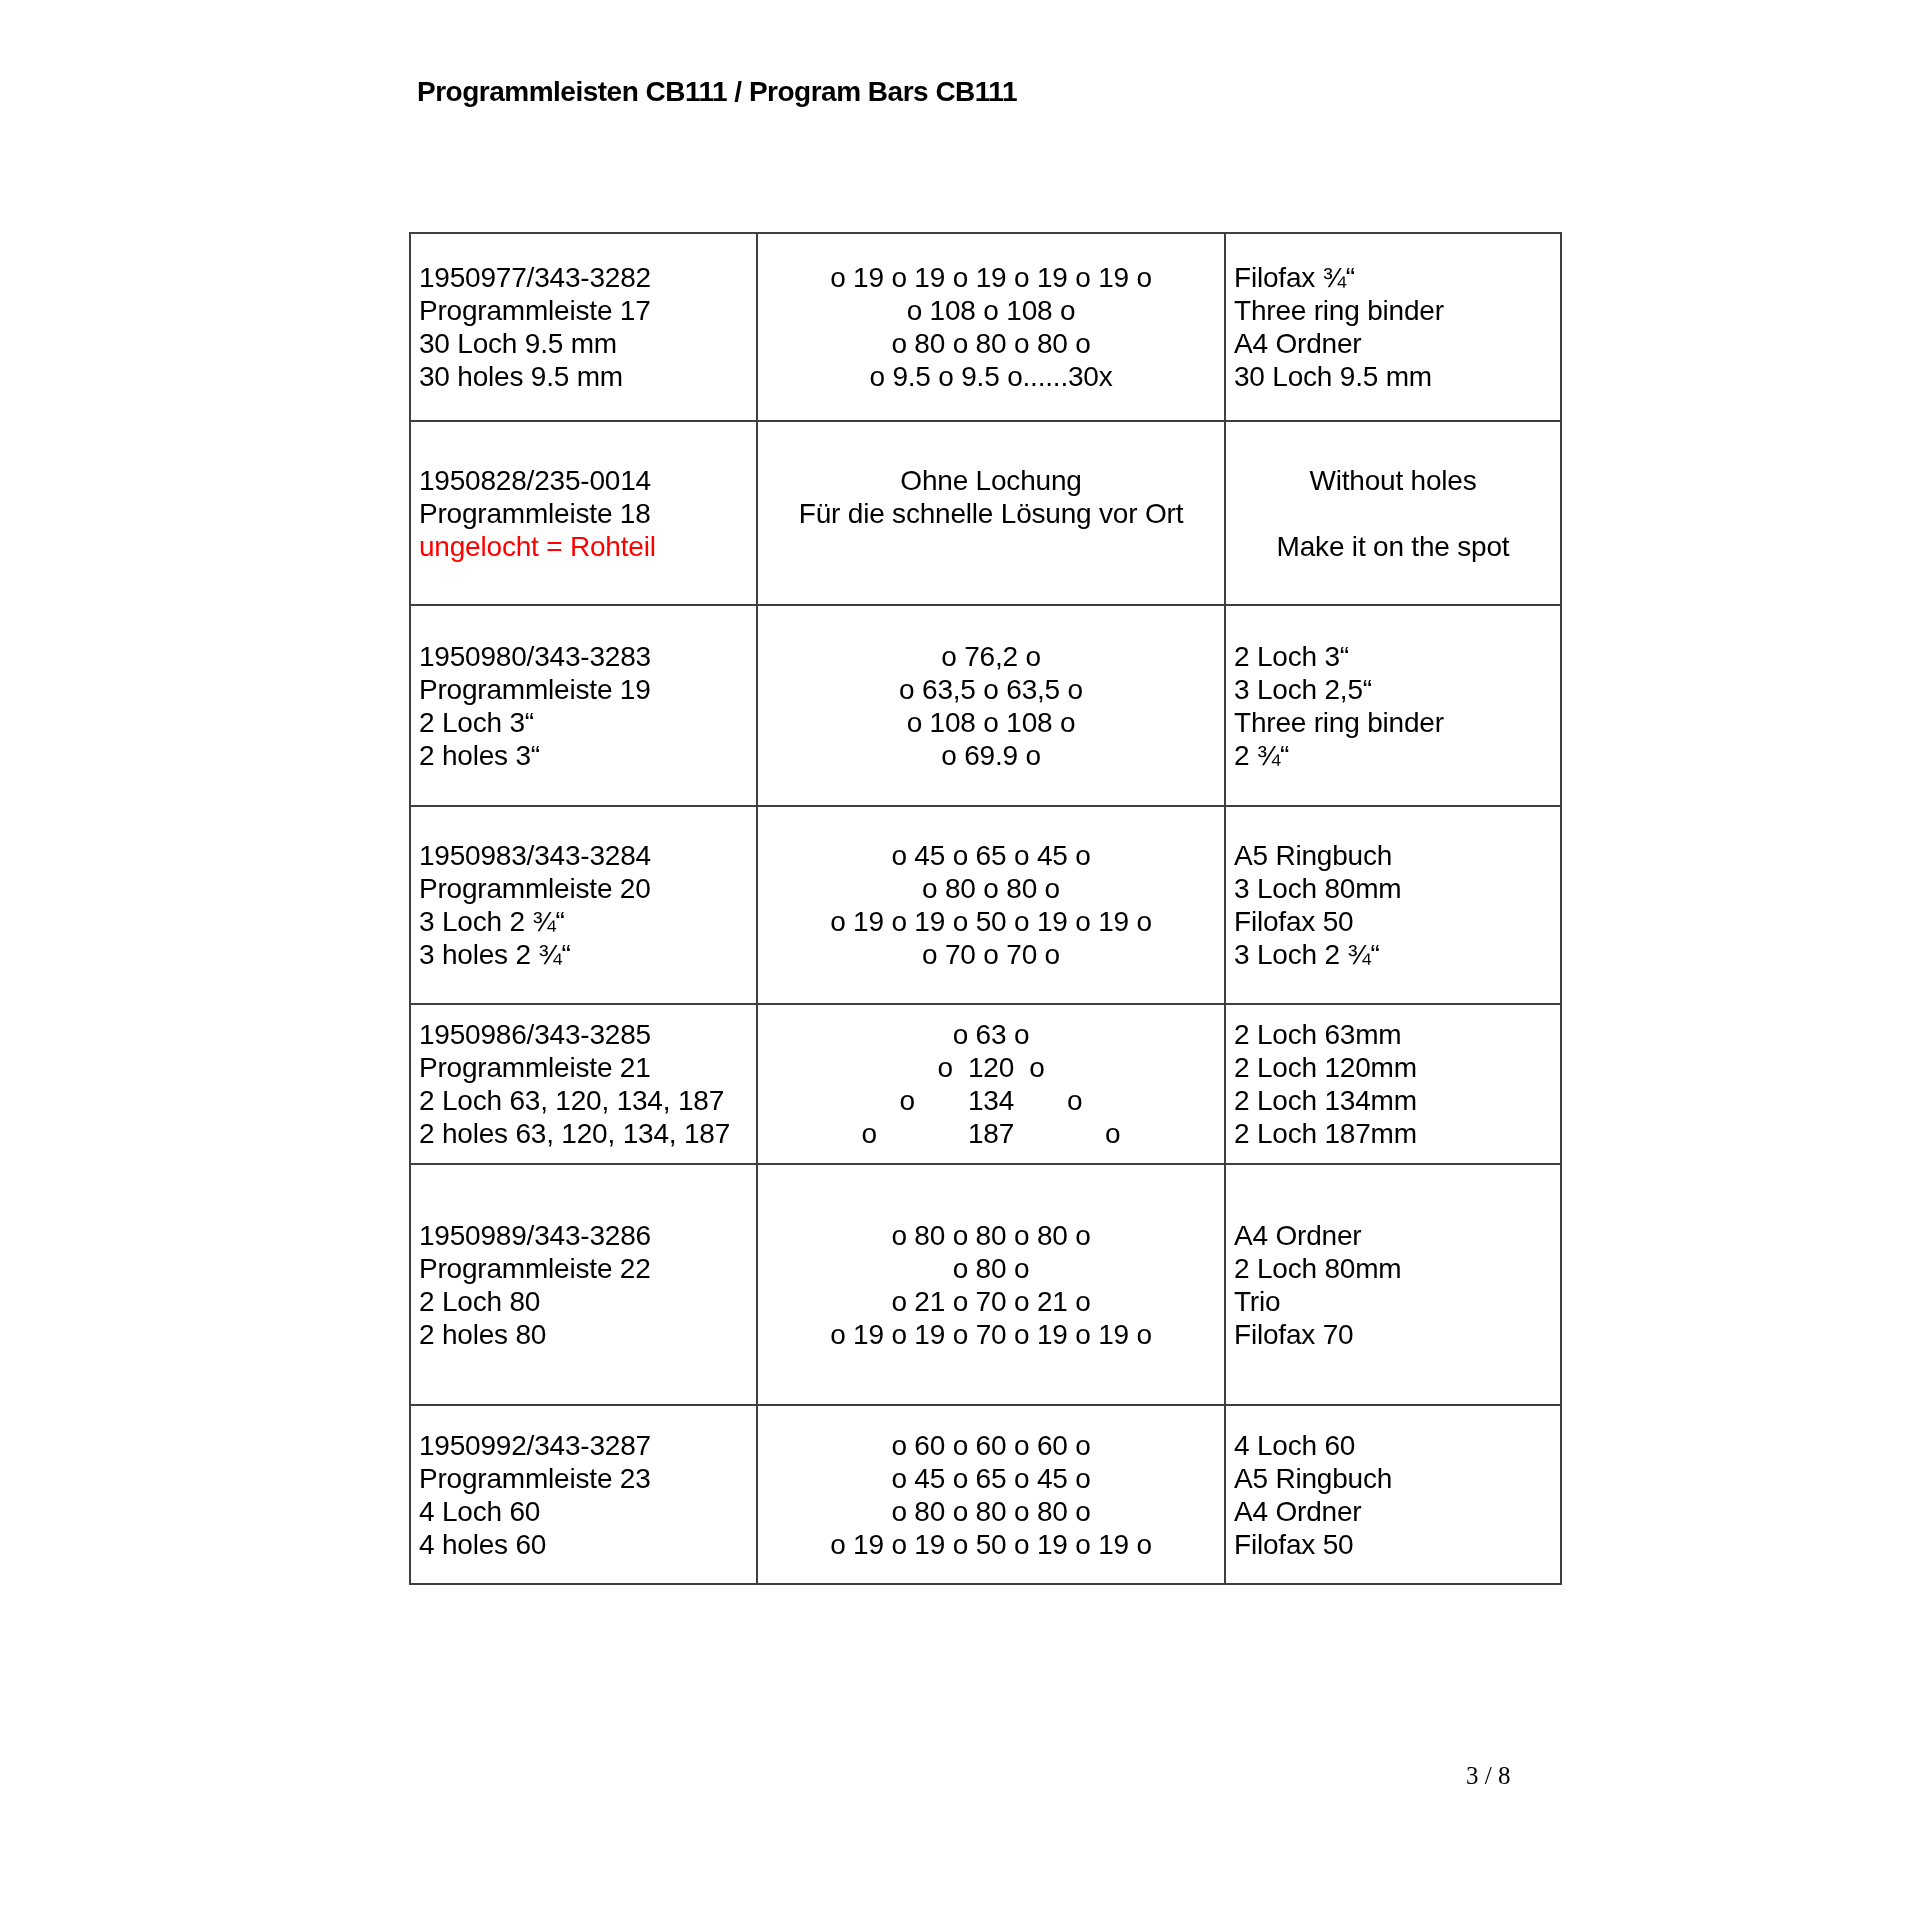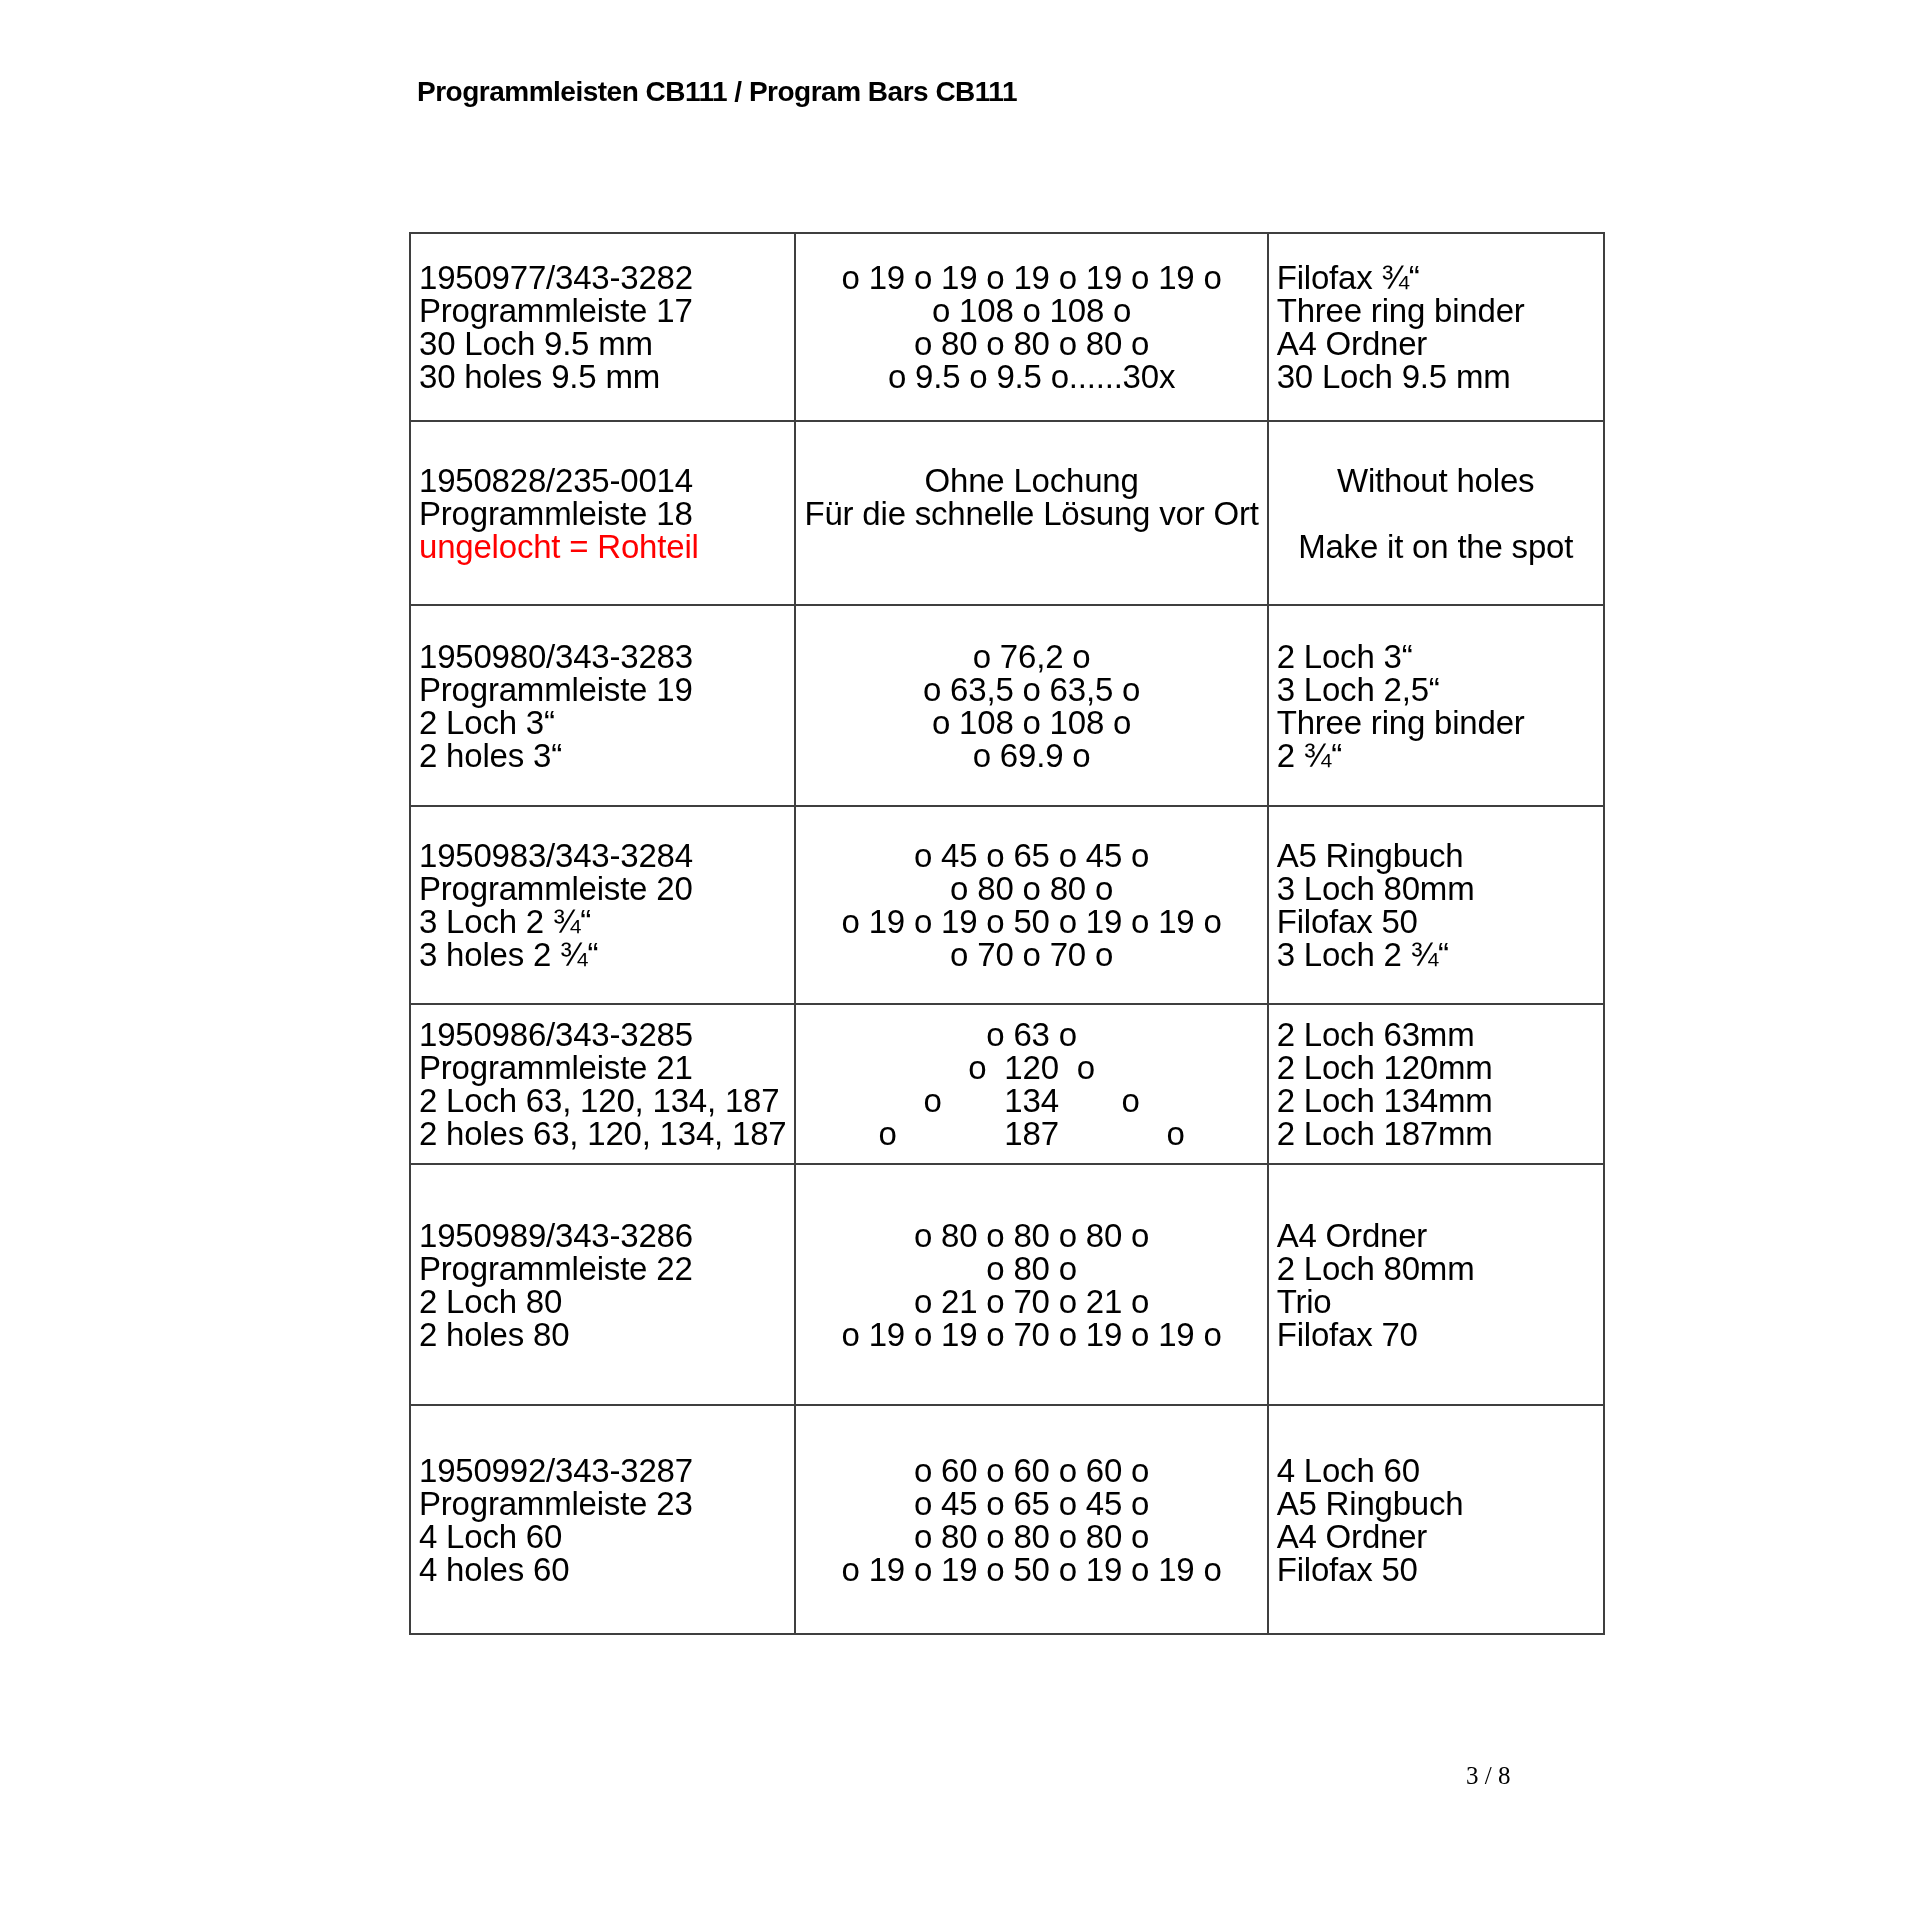--- a/index.html
+++ b/index.html
@@ -26,21 +26,21 @@
     position: absolute;
     left: 409px;
     top: 232px;
     border-collapse: collapse;
     table-layout: fixed;
   }
   .ptable td {
     border: 2px solid var(--border-color, #3f3f3f);
     vertical-align: middle;
     padding: 0 8px;
-    font-size: 33px;
+    font-size: 28px;
     line-height: 33px;
     letter-spacing: -0.2px;
     overflow: hidden;
     margin-top: 39px;
   }
   .ptable td.center { text-align: center; }
   .cell-line { white-space: pre; }
   .cell-line.red { color: var(--red, #ff0000); }
   .footer-note {
     position: absolute;
@@ -175,21 +175,21 @@
             <div class="cell-line">o 21 o 70 o 21 o</div>
             <div class="cell-line">o 19 o 19 o 70 o 19 o 19 o</div>
           </td>
           <td style="width: 318px;">
             <div class="cell-line">A4 Ordner</div>
             <div class="cell-line">2 Loch 80mm</div>
             <div class="cell-line">Trio</div>
             <div class="cell-line">Filofax 70</div>
           </td>
         </tr>
-        <tr style="height: 229px; padding-left: 6px;">
+        <tr style="height: 179px; padding-left: 6px;">
           <td style="width: 329px;">
             <div class="cell-line">1950992/343-3287</div>
             <div class="cell-line">Programmleiste 23</div>
             <div class="cell-line">4 Loch 60</div>
             <div class="cell-line">4 holes 60</div>
           </td>
           <td class="center" style="width: 450px;">
             <div class="cell-line">o 60 o 60 o 60 o</div>
             <div class="cell-line">o 45 o 65 o 45 o</div>
             <div class="cell-line">o 80 o 80 o 80 o</div>

